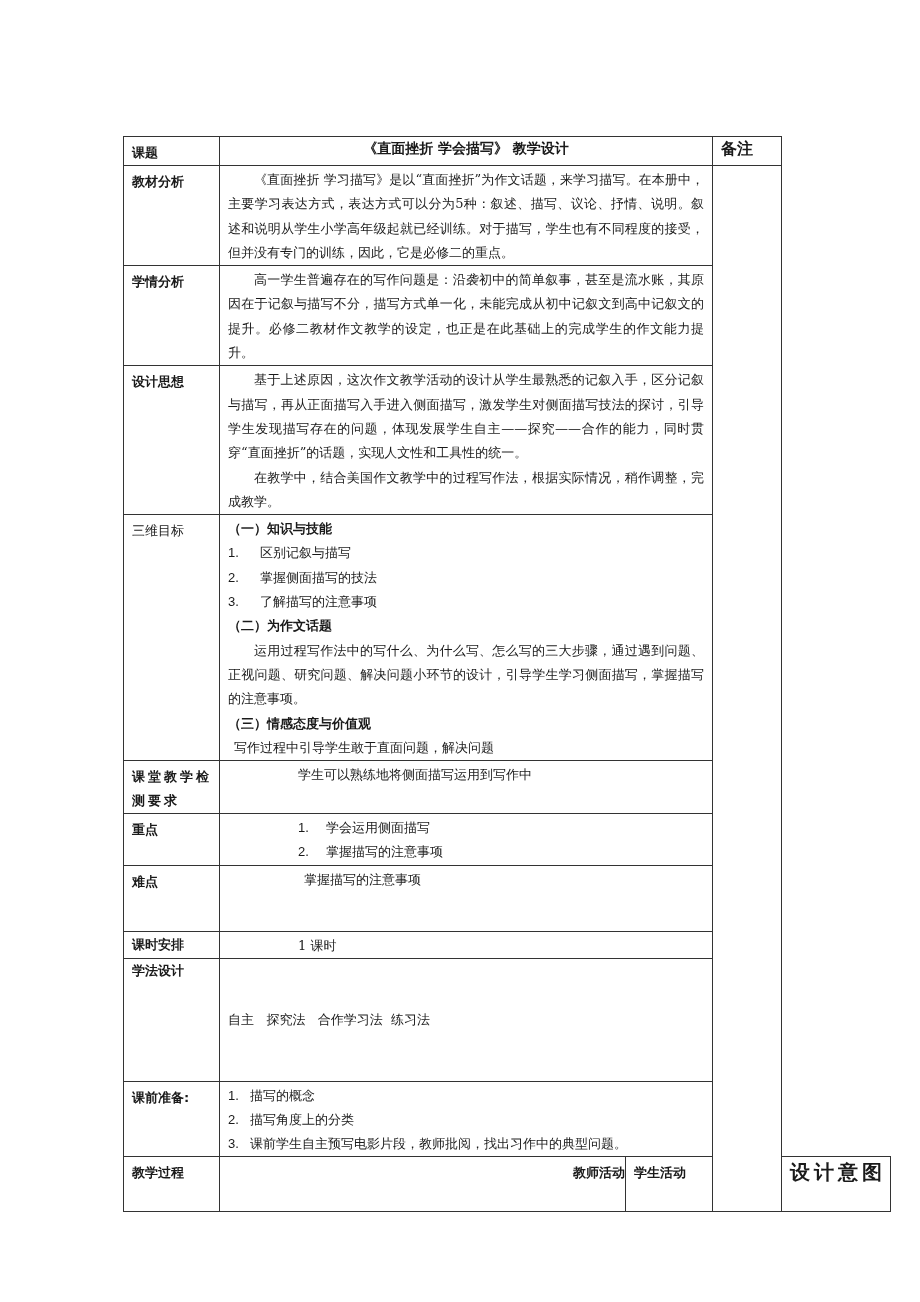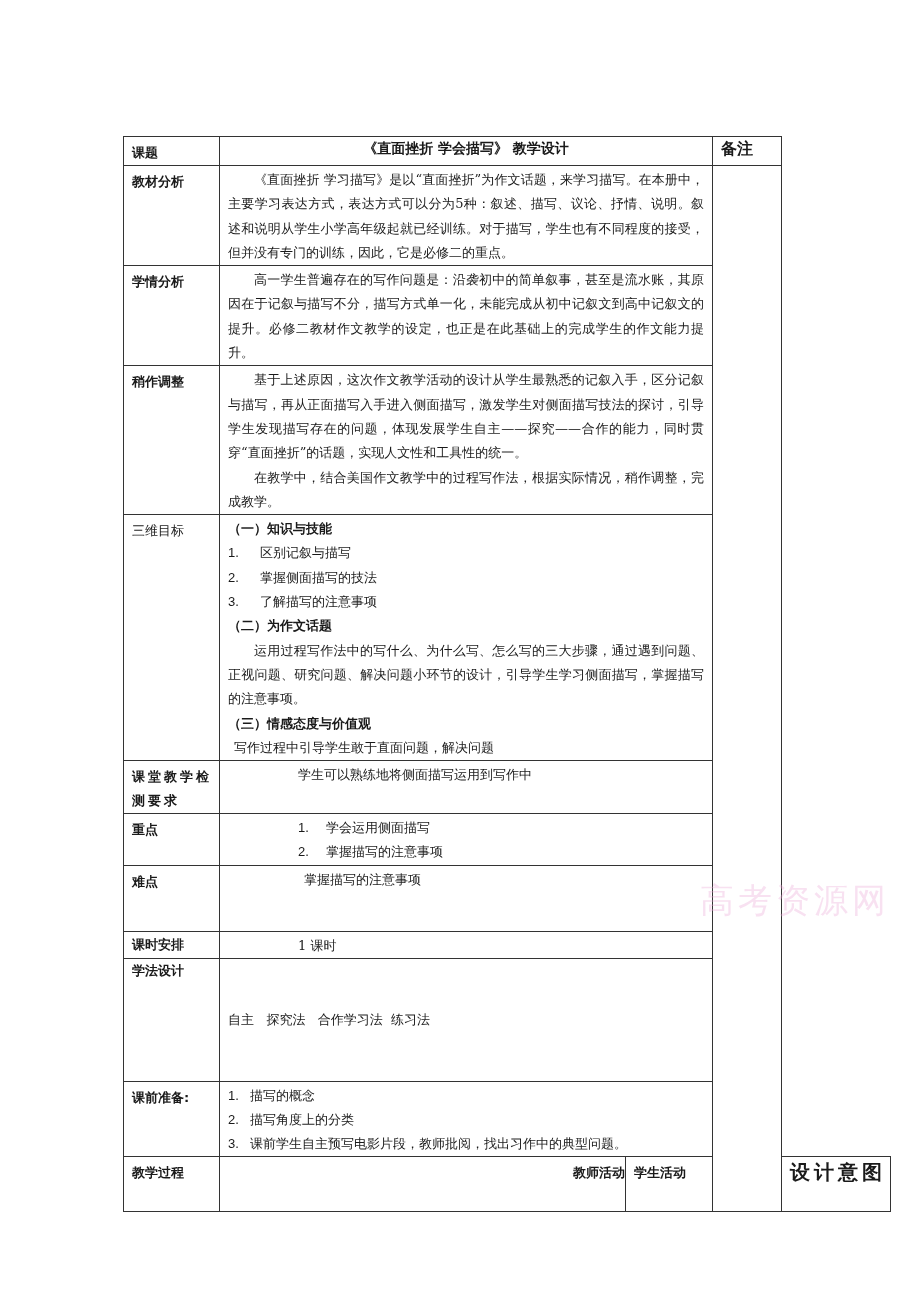--- a/index.html
+++ b/index.html
@@ -53,21 +53,21 @@
   </tr>
 
   <tr style="height:97px">
     <td class="lbl">学情分析</td>
     <td colspan="2" class="cnt">
       <p class="indent">高一学生普遍存在的写作问题是：沿袭初中的简单叙事，甚至是流水账，其原因在于记叙与描写不分，描写方式单一化，未能完成从初中记叙文到高中记叙文的提升。必修二教材作文教学的设定，也正是在此基础上的完成学生的作文能力提升。</p>
     </td>
   </tr>
 
   <tr style="height:146px">
-    <td class="lbl">稍作调整</td>
+    <td class="lbl">设计思想</td>
     <td colspan="2" class="cnt">
       <p class="indent">基于上述原因，这次作文教学活动的设计从学生最熟悉的记叙入手，区分记叙与描写，再从正面描写入手进入侧面描写，激发学生对侧面描写技法的探讨，引导学生发现描写存在的问题，体现发展学生自主——探究——合作的能力，同时贯穿“直面挫折”的话题，实现人文性和工具性的统一。</p>
       <p class="indent">在教学中，结合美国作文教学中的过程写作法，根据实际情况，稍作调整，完成教学。</p>
     </td>
   </tr>
 
   <tr style="height:242px">
     <td class="lbl plain">三维目标</td>
     <td colspan="2" class="cnt">
       <p class="h-sub">（一）知识与技能</p>
@@ -152,14 +152,13 @@
 
   <tr style="height:55px">
     <td class="lbl">教学过程</td>
     <td class="lbl center" style="padding-left:0 !important">教师活动</td>
     <td class="lbl">学生活动</td>
     <td class="design-intent">设计意图</td>
   </tr>
 </tbody>
     </table>
 
-<div class="watermark">高考资源网</div>
 </div>
 
 </body></html>

